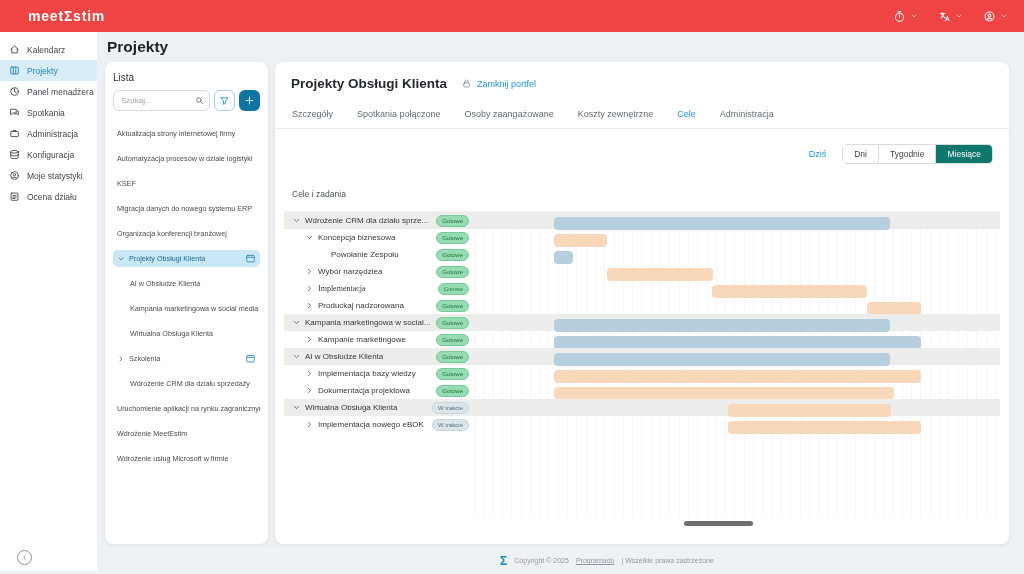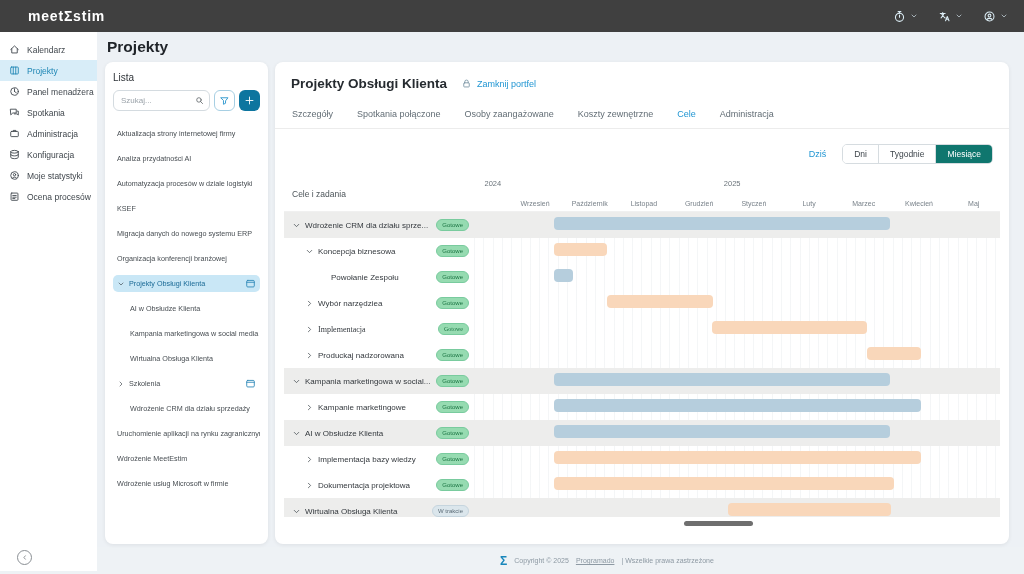--- a/index.html
+++ b/index.html
@@ -3,21 +3,21 @@
 <meta charset="utf-8">
 <style>
   html,body{margin:0;padding:0;width:1024px;height:574px;overflow:hidden;
     font-family:"Liberation Sans",sans-serif;background:#edf1f5;position:relative;}
   *{box-sizing:border-box;}
   .icon{display:inline-flex;flex:none;}
   .icon svg{width:100%;height:100%;stroke:currentColor;fill:none;stroke-width:1.3;
     stroke-linecap:round;stroke-linejoin:round;}
 
   
-  .topbar{position:absolute;top:0;left:0;right:0;height:32px;background:#404040;
+  .topbar{position:absolute;top:0;left:0;right:0;height:32px;background:#ef4444;
     display:flex;align-items:center;justify-content:space-between;padding:0 16px 0 28px;z-index:6;}
   .logo{color:#fff;font-size:14px;font-weight:700;letter-spacing:.8px;}
   .topbar-right{display:flex;gap:20px;align-items:center;}
   .tb-group{display:flex;align-items:center;gap:4px;color:#dcedf5;cursor:pointer;}
   .tb-group .icon{width:13px;height:13px;}
   .tb-group .chev{width:8px;height:8px;}
 
   
   .sidebar{position:absolute;top:32px;left:0;width:97px;bottom:3px;background:#fff;
     padding-top:7px;z-index:5;}
@@ -84,21 +84,21 @@
   .gantt-head{display:flex;height:36px;border-bottom:1px solid #f0f0f0;}
   .g-colhead{width:190px;display:flex;align-items:center;padding-left:8px;
     font-size:8.5px;color:#4c5459;}
   .g-timehead{flex:1;position:relative;overflow:hidden;}
   .g-year{position:absolute;top:3px;font-size:7.5px;color:#6a737a;}
   .g-month{position:absolute;bottom:4px;font-size:7px;color:#79828a;
     transform:translateX(-50%);white-space:nowrap;}
   .g-body{position:relative;height:305px;overflow:hidden;}
   .stripes{position:absolute;left:190px;right:0;top:0;bottom:0;pointer-events:none;
     background:repeating-linear-gradient(90deg,rgba(100,125,140,.07) 0 1px,transparent 1px 9.3px);}
-  .g-row{display:flex;height:26px;align-items:center;position:relative;}
+  .g-row{display:flex;height:17px;align-items:center;position:relative;}
   .g-row.group{background:#ededec;}
   .g-task{width:190px;display:flex;align-items:center;padding-right:5px;
     font-size:8px;color:#33383d;cursor:pointer;}
   .g-task .chev{width:9px;height:9px;margin-right:4px;color:#3e464c;cursor:pointer;}
   .g-task .chev-gap{width:13px;flex:none;}
   .g-name{flex:1;white-space:nowrap;overflow:hidden;}
   .badge{font-size:6px;padding:2px 5px;border-radius:8px;margin-left:4px;flex:none;}
   .badge.done{background:#96dbb1;color:#1c7443;border:1px solid #79cb9e;}
   .badge.inprogress{background:#dbe6ec;color:#5c6d78;border:1px solid #c6d5de;}
   .g-chart{flex:1;position:relative;height:100%;}
@@ -230,21 +230,21 @@
         </span>
         <span class="lbl">Moje statystyki</span>
       </div>
       <div class="side-item">
         <span class="icon">
           <svg viewBox="0 0 16 16">
             <rect x="3" y="3" width="10" height="10.5" rx="1"></rect>
             <path d="M5.5 6.5h5M5.5 9h5M5.5 11h3"></path>
           </svg>
         </span>
-        <span class="lbl">Ocena procesów</span>
+        <span class="lbl">Ocena działu</span>
       </div>
     </nav>
   <div class="collapse-btn">
       <span class="icon">
         <svg viewBox="0 0 16 16">
           <path d="M9.5 5 7 8l2.5 3"></path>
         </svg>
       </span>
     </div>
 </aside>
@@ -274,23 +274,20 @@
       <span class="icon">
           <svg viewBox="0 0 16 16">
             <path d="M8 3v10M3 8h10"></path>
           </svg>
         </span>
     </button>
   </div>
   <div class="list-items">
       <div class="list-item">
         <span class="lbl">Aktualizacja strony internetowej firmy</span>
-      </div>
-      <div class="list-item">
-        <span class="lbl">Analiza przydatności AI</span>
       </div>
       <div class="list-item">
         <span class="lbl">Automatyzacja procesów w dziale logistyki</span>
       </div>
       <div class="list-item">
         <span class="lbl">KSEF</span>
       </div>
       <div class="list-item">
         <span class="lbl">Migracja danych do nowego systemu ERP</span>
       </div>
@@ -376,33 +373,20 @@
     <span class="today">Dziś</span>
     <div class="seg">
         <button class="seg-btn">Dni</button>
         <button class="seg-btn">Tygodnie</button>
         <button class="seg-btn active">Miesiące</button>
       </div>
   </div>
   <div class="gantt">
     <div class="gantt-head">
       <div class="g-colhead">Cele i zadania</div>
-      <div class="g-timehead">
-          <span class="g-year" style="left: 2%;">2024</span>
-          <span class="g-year" style="left: 47.5%;">2025</span>
-          <span class="g-month" style="left: 11.6%;">Wrzesień</span>
-          <span class="g-month" style="left: 22%;">Październik</span>
-          <span class="g-month" style="left: 32.3%;">Listopad</span>
-          <span class="g-month" style="left: 42.8%;">Grudzień</span>
-          <span class="g-month" style="left: 53.2%;">Styczeń</span>
-          <span class="g-month" style="left: 63.7%;">Luty</span>
-          <span class="g-month" style="left: 74.1%;">Marzec</span>
-          <span class="g-month" style="left: 84.6%;">Kwiecień</span>
-          <span class="g-month" style="left: 95%;">Maj</span>
-        </div>
     </div>
     <div class="g-body">
       <div class="stripes"></div>
     <div class="g-row group">
           <div class="g-task" style="padding-left: 8px;">
             <span class="icon chev">
               <svg viewBox="0 0 16 16">
                 <path d="M4 6l4 4 4-4"></path>
               </svg>
             </span>

